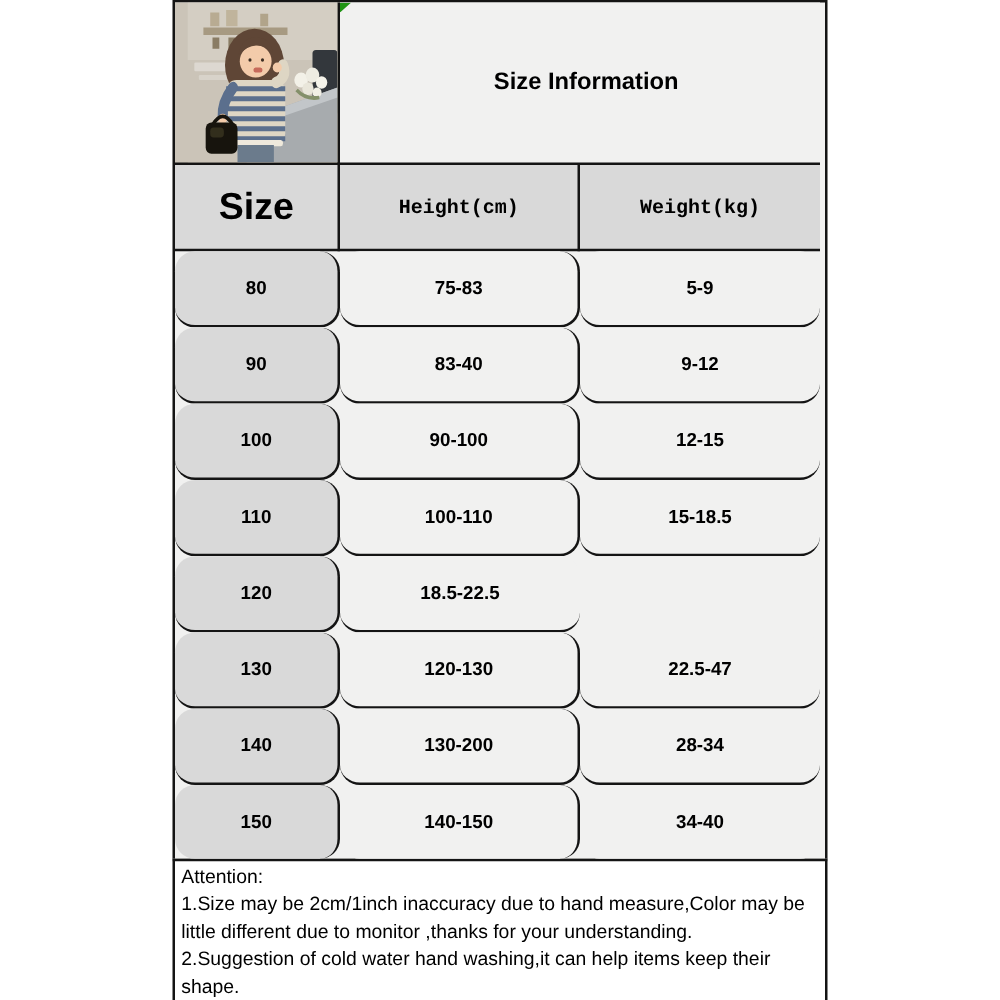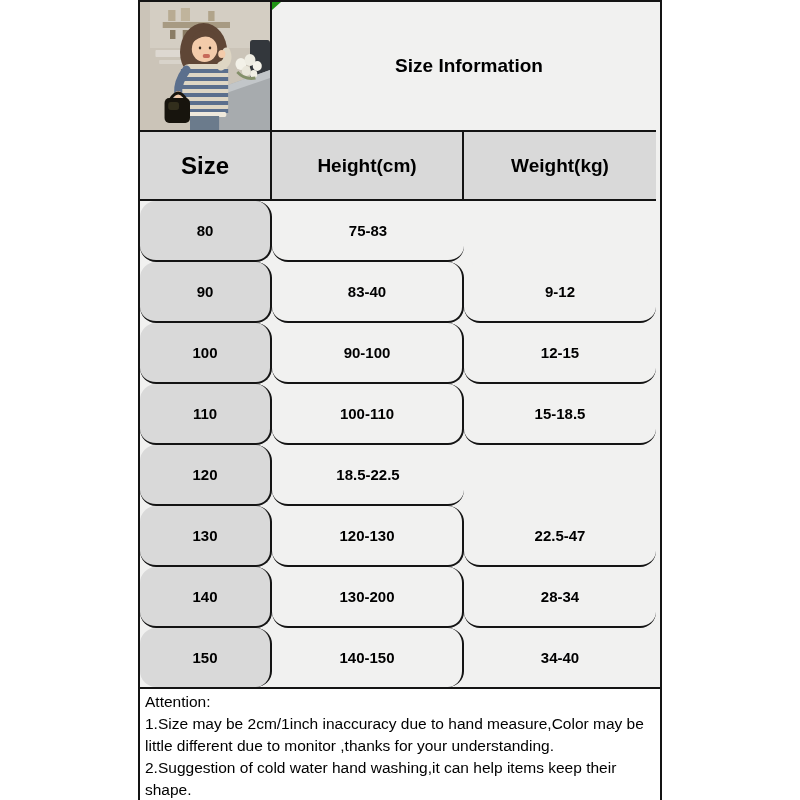--- a/index.html
+++ b/index.html
@@ -31,22 +31,22 @@
 
   .title-cell { position:relative; background:#f1f1f0; font-weight:bold; font-size:19px; }
   .corner-marker {
     position:absolute; left:0; top:0; width:9px; height:8px;
     background:#1f9413; clip-path:polygon(0 0, 100% 0, 0 100%);
   }
 
   .gray  { background:#d9d9d9; }
   .light { background:#f1f1f0; }
 
-  .size-hdr   { font-weight:bold; font-size:24px; }
-  .col-hdr    { font-weight:bold; font-size:19px; }
+  .size-hdr   { font-weight:bold; font-size:30px; }
+  .col-hdr    { font-weight:bold; font-size:16px;font-family:Liberation Mono, monospace; }
   .size-cell  { font-weight:bold; font-size:15px; }
   .value-cell { font-weight:bold; font-size:15px; }
 
   .attention {
     box-sizing:border-box; width:524px; margin-top:-2px;
     border:2px solid #141414; background:#ffffff;
     min-height:107px; padding:2px 5px 4px 5px;
     font-size:15.5px; line-height:22px; text-align:left;
   }
 </style>
@@ -115,20 +115,21 @@
 
     <div class="row header-row">
       <div class="cell gray size-hdr">Size</div>
       <div class="cell gray col-hdr">Height(cm)</div>
       <div class="cell gray col-hdr">Weight(kg)</div>
     </div>
 
     <div class="row data-row">
       <div class="cell gray size-cell">80</div>
       <div class="cell light value-cell">75-83</div>
+      <div class="cell light value-cell">5-9</div>
     </div>
     <div class="row data-row">
       <div class="cell gray size-cell">90</div>
       <div class="cell light value-cell">83-40</div>
       <div class="cell light value-cell">9-12</div>
     </div>
     <div class="row data-row">
       <div class="cell gray size-cell">100</div>
       <div class="cell light value-cell">90-100</div>
       <div class="cell light value-cell">12-15</div>

